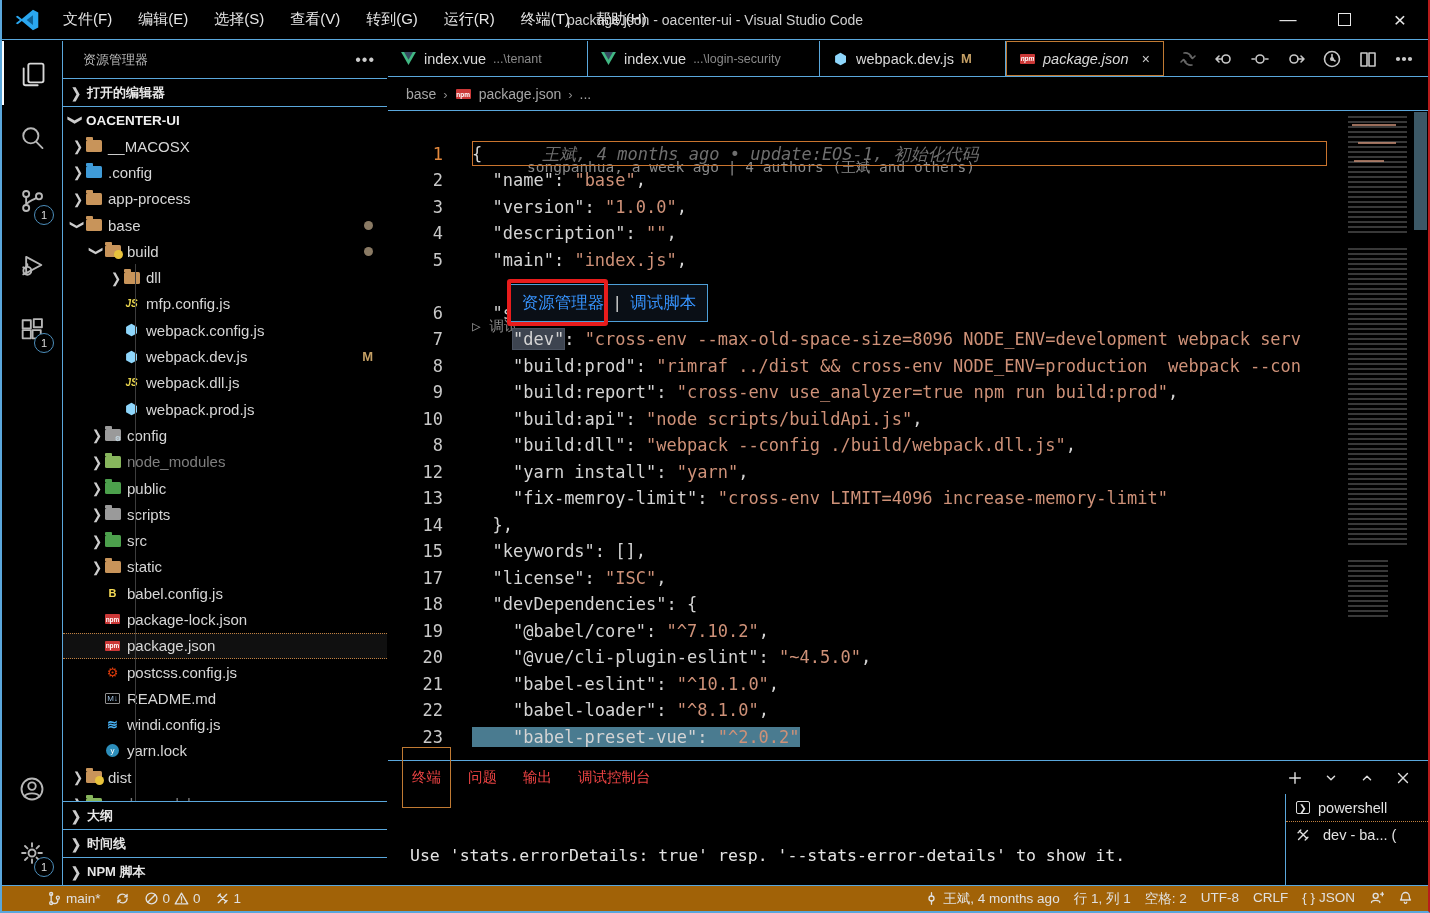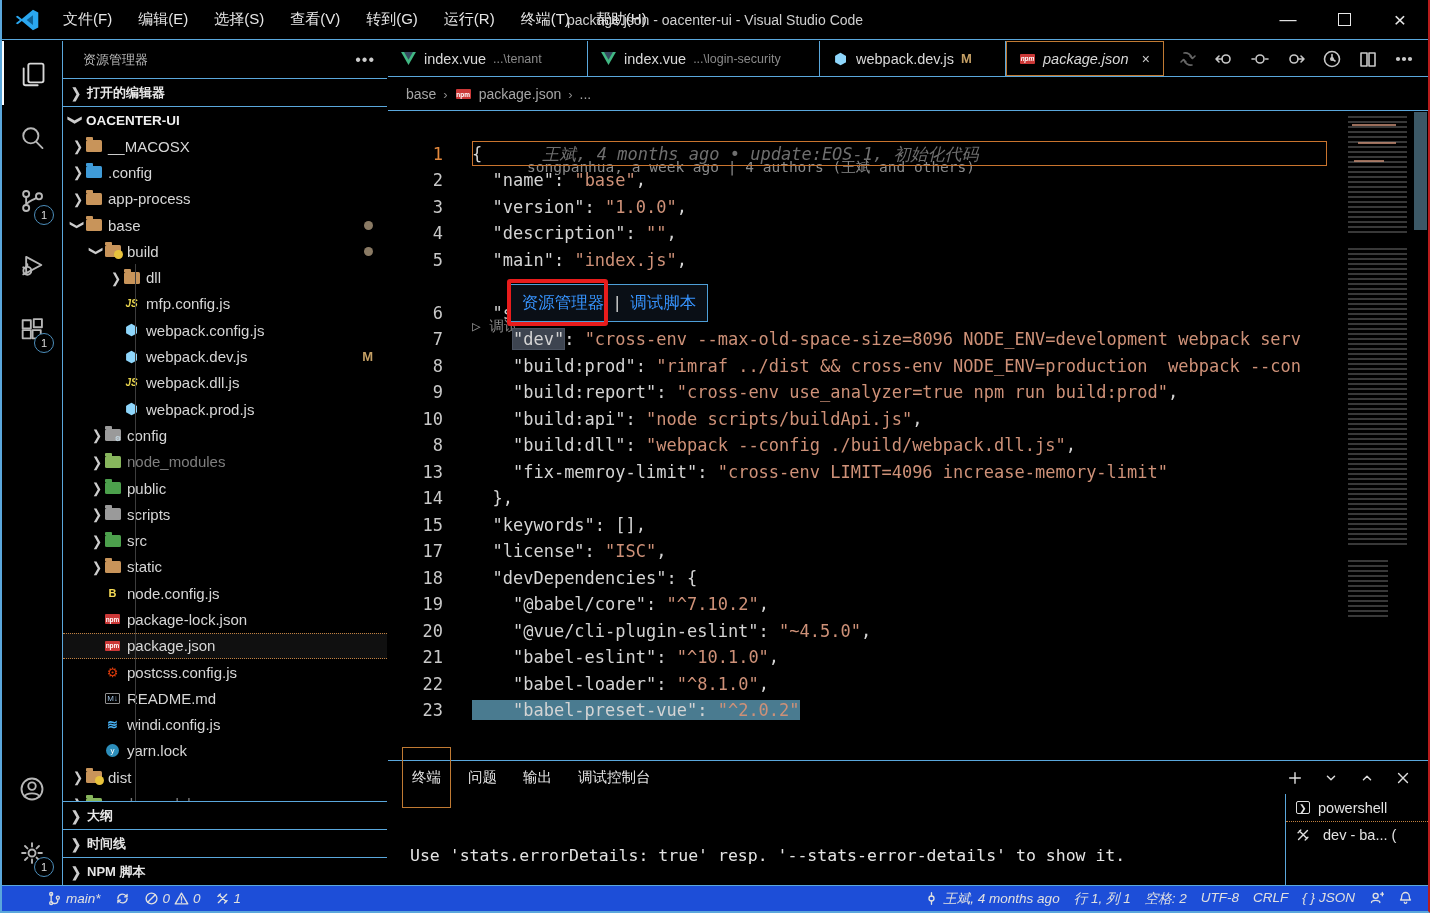--- a/index.html
+++ b/index.html
@@ -93,34 +93,34 @@
   
   .minimap{ position:absolute; top:0; right:15px; width:69px; bottom:0; }
   .mm-block{ margin:4px 6px 10px 4px; background:
      repeating-linear-gradient(to bottom, rgba(175,175,175,.32) 0 2px, transparent 2px 5px); }
   .mm-orange{ position:absolute; background:rgba(206,145,120,.75); height:2px; }
   .scrollbar{ position:absolute; top:0; right:0; width:15px; bottom:0; }
   .sb-slider{ position:absolute; top:0; left:1px; right:1px; height:118px; background:rgba(110,160,185,.55); }
   
   .terminal{ position:absolute; left:386px; top:760px; right:0; bottom:26px; background:#000; border-top:1px solid #5aa7dc; }
   .term-tabs{ position:absolute; left:0; top:0; right:0; height:33px; display:flex; align-items:center; gap:8px; padding-left:14px; }
-  .term-tab{ padding:20px 9px; font-size:14.5px; color:#e5e5e5; }
+  .term-tab{ padding:20px 9px; font-size:14.5px; color:#ef4444; }
   .term-tab.active{ border:1px solid #c07a33; }
   .term-actions{ margin-left:auto; display:flex; align-items:center; gap:18px; padding-right:16px; color:#ddd; }
   .term-actions .tai{ display:flex; align-items:center; justify-content:center; width:18px; height:18px; font-size:16px; }
   .term-out{ position:absolute; left:22px; top:40px; right:150px; bottom:0; font-family:"DejaVu Sans Mono", monospace;
              font-size:16.5px; color:#e4e4e4; line-height:22px; white-space:pre; }
   .term-list{ position:absolute; right:0; top:33px; width:143px; bottom:0; border-left:1px solid #5aa7dc; }
   .tl-row{ height:27px; display:flex; align-items:center; gap:7px; padding-left:9px; font-size:14.5px; color:#e2e2e2; white-space:nowrap; }
   .tl-row.selected{ border-top:1px dotted #c08040;gap:12px; }
   .tl-ic{ width:16px; height:16px; display:flex; align-items:center; justify-content:center; flex:none; }
   .tl-term{ border:1.5px solid #ddd; border-radius:2px; font-size:9px; width:14px; height:13px; }
   
-  .statusbar{ position:absolute; left:0; right:0; bottom:0; height:26px; background:#1d4ed8; border-top:1px solid #5aa7dc;
-              display:flex; align-items:center; font-size:13.5px; color:#e0e0e0;font-style:italic; }
+  .statusbar{ position:absolute; left:0; right:0; bottom:0; height:26px; background:#a16207; border-top:1px solid #5aa7dc;
+              display:flex; align-items:center; font-size:13.5px; color:#e0e0e0; }
   .st-item{ display:flex; align-items:center; gap:4px; padding:0 7px; height:100%; }
   .st-left{ display:flex; padding-left:38px; }
   .st-right{ margin-left:auto; display:flex; padding-right:8px; }
   svg{ display:block; }
 </style>
 </head>
 <body>
 
 <div class="window">
 
@@ -342,21 +342,21 @@
           <span class="fico">
             <span class="folder f-tan"></span>
           </span>
           <span class="lbl">static</span>
         </div>
         <div class="tree-row" style="padding-left: 27px;">
           <span class="chev"></span>
           <span class="fico">
             <span class="ic-babel">B</span>
           </span>
-          <span class="lbl">node.config.js</span>
+          <span class="lbl">babel.config.js</span>
         </div>
         <div class="tree-row" style="padding-left: 27px;">
           <span class="chev"></span>
           <span class="fico">
             <span class="ic-npm">npm</span>
           </span>
           <span class="lbl">package-lock.json</span>
         </div>
         <div class="tree-row selected" style="padding-left: 27px;">
           <span class="chev"></span>
@@ -528,20 +528,21 @@
           <div class="crow"><span class="gut">3</span><span class="ctext"><span class="tk-p">  </span><span class="tk-k">"version"</span><span class="tk-p">: </span><span class="tk-s">"1.0.0"</span><span class="tk-p">,</span></span></div>
           <div class="crow"><span class="gut">4</span><span class="ctext"><span class="tk-p">  </span><span class="tk-k">"description"</span><span class="tk-p">: </span><span class="tk-s">""</span><span class="tk-p">,</span></span></div>
           <div class="crow"><span class="gut">5</span><span class="ctext"><span class="tk-p">  </span><span class="tk-k">"main"</span><span class="tk-p">: </span><span class="tk-s">"index.js"</span><span class="tk-p">,</span></span></div>
           <div class="crow"><span class="gut"></span><span class="ctext lens"><span>▷ </span><span>调试</span></span></div>
           <div class="crow"><span class="gut">6</span><span class="ctext"><span class="tk-p">  </span><span class="tk-k">"scripts"</span><span class="tk-p">: {</span></span></div>
           <div class="crow"><span class="gut">7</span><span class="ctext"><span class="tk-p">    </span><span class="tk-k hl">"dev"</span><span class="tk-p">: </span><span class="tk-s">"cross-env --max-old-space-size=8096 NODE_ENV=development webpack serv</span></span></div>
           <div class="crow"><span class="gut">8</span><span class="ctext"><span class="tk-p">    </span><span class="tk-k">"build:prod"</span><span class="tk-p">: </span><span class="tk-s">"rimraf ../dist &amp;&amp; cross-env NODE_ENV=production  webpack --con</span></span></div>
           <div class="crow"><span class="gut">9</span><span class="ctext"><span class="tk-p">    </span><span class="tk-k">"build:report"</span><span class="tk-p">: </span><span class="tk-s">"cross-env use_analyzer=true npm run build:prod"</span><span class="tk-p">,</span></span></div>
           <div class="crow"><span class="gut">10</span><span class="ctext"><span class="tk-p">    </span><span class="tk-k">"build:api"</span><span class="tk-p">: </span><span class="tk-s">"node scripts/buildApi.js"</span><span class="tk-p">,</span></span></div>
           <div class="crow"><span class="gut">8</span><span class="ctext"><span class="tk-p">    </span><span class="tk-k">"build:dll"</span><span class="tk-p">: </span><span class="tk-s">"webpack --config ./build/webpack.dll.js"</span><span class="tk-p">,</span></span></div>
+          <div class="crow"><span class="gut">12</span><span class="ctext"><span class="tk-p">    </span><span class="tk-k">"yarn install"</span><span class="tk-p">: </span><span class="tk-s">"yarn"</span><span class="tk-p">,</span></span></div>
           <div class="crow"><span class="gut">13</span><span class="ctext"><span class="tk-p">    </span><span class="tk-k">"fix-memroy-limit"</span><span class="tk-p">: </span><span class="tk-s">"cross-env LIMIT=4096 increase-memory-limit"</span></span></div>
           <div class="crow"><span class="gut">14</span><span class="ctext"><span class="tk-p">  },</span></span></div>
           <div class="crow"><span class="gut">15</span><span class="ctext"><span class="tk-p">  </span><span class="tk-k">"keywords"</span><span class="tk-p">: [],</span></span></div>
           <div class="crow"><span class="gut">17</span><span class="ctext"><span class="tk-p">  </span><span class="tk-k">"license"</span><span class="tk-p">: </span><span class="tk-s">"ISC"</span><span class="tk-p">,</span></span></div>
           <div class="crow"><span class="gut">18</span><span class="ctext"><span class="tk-p">  </span><span class="tk-k">"devDependencies"</span><span class="tk-p">: {</span></span></div>
           <div class="crow"><span class="gut">19</span><span class="ctext"><span class="tk-p">    </span><span class="tk-k">"@babel/core"</span><span class="tk-p">: </span><span class="tk-s">"^7.10.2"</span><span class="tk-p">,</span></span></div>
           <div class="crow"><span class="gut">20</span><span class="ctext"><span class="tk-p">    </span><span class="tk-k">"@vue/cli-plugin-eslint"</span><span class="tk-p">: </span><span class="tk-s">"~4.5.0"</span><span class="tk-p">,</span></span></div>
           <div class="crow"><span class="gut">21</span><span class="ctext"><span class="tk-p">    </span><span class="tk-k">"babel-eslint"</span><span class="tk-p">: </span><span class="tk-s">"^10.1.0"</span><span class="tk-p">,</span></span></div>
           <div class="crow"><span class="gut">22</span><span class="ctext"><span class="tk-p">    </span><span class="tk-k">"babel-loader"</span><span class="tk-p">: </span><span class="tk-s">"^8.1.0"</span><span class="tk-p">,</span></span></div>
           <div class="crow sel-line"><span class="gut">23</span><span class="ctext"><span class="selbg"><span class="tk-p">    </span><span class="tk-k">"babel-preset-vue"</span><span class="tk-p">: </span><span class="tk-s">"^2.0.2"</span></span></span></div>

